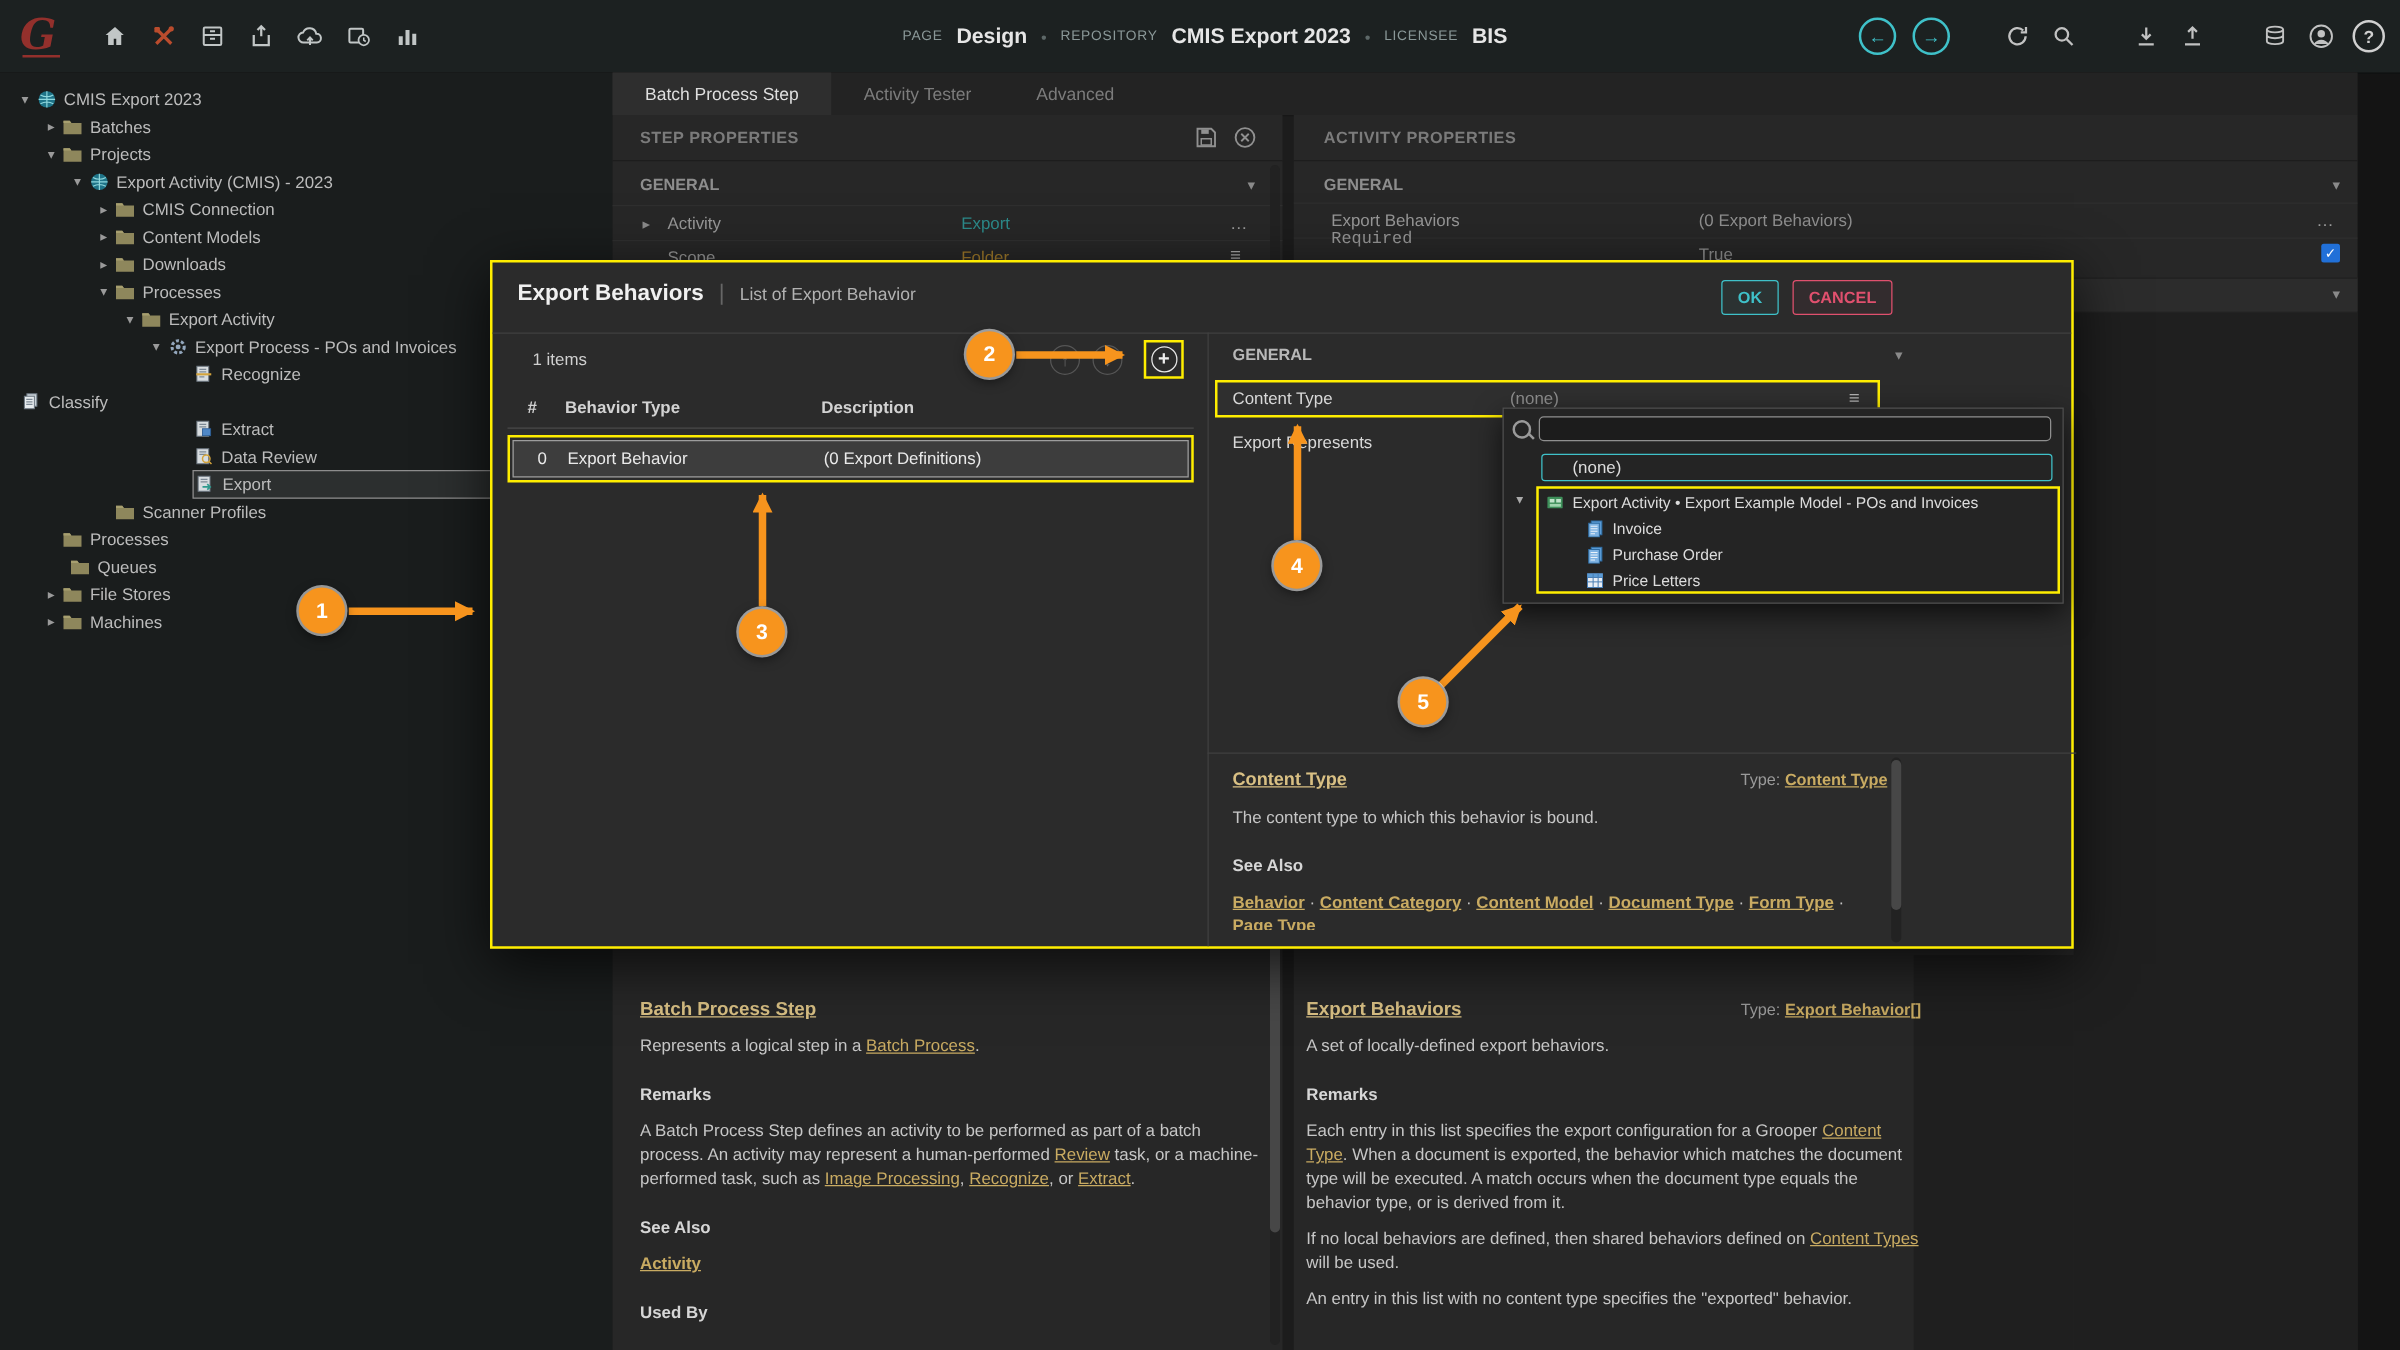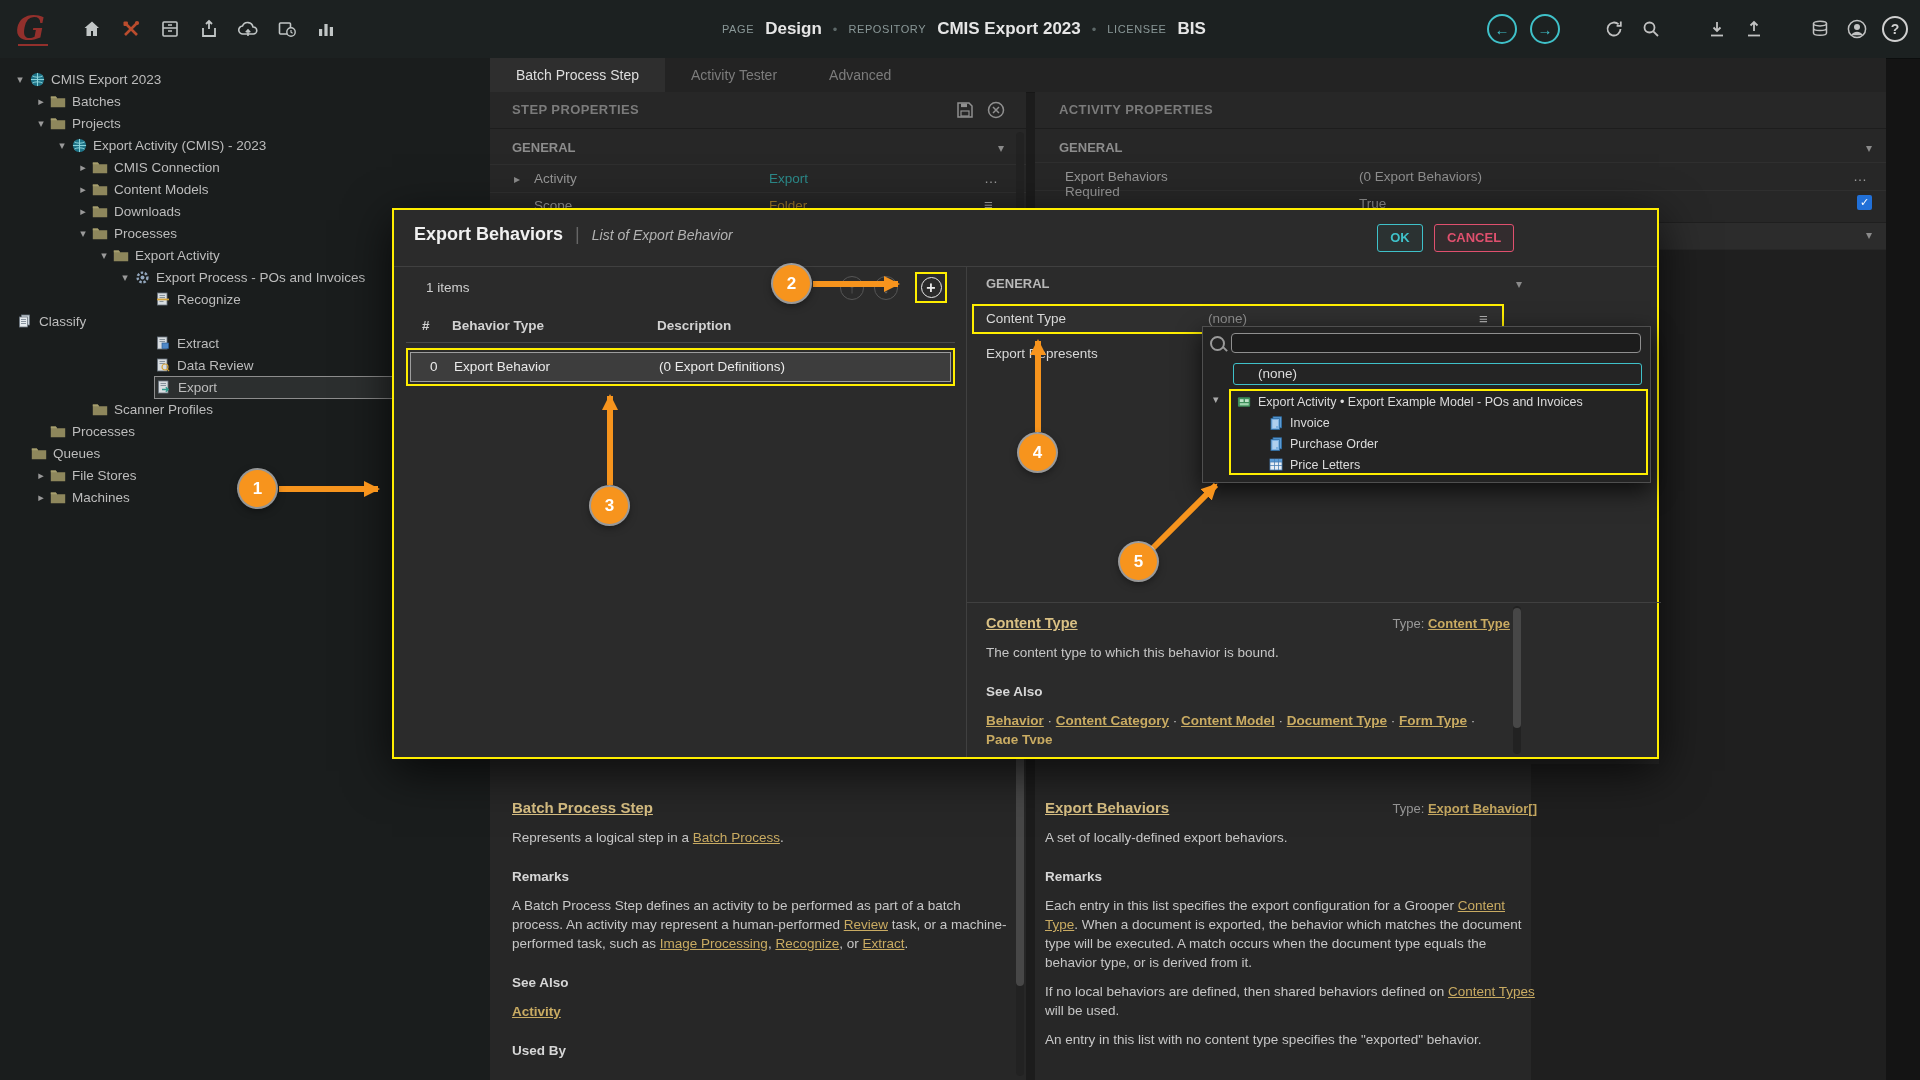--- a/index.html
+++ b/index.html
@@ -63,21 +63,21 @@
   .lnk{color:#c9ab62;text-decoration:underline;}
   .lnk-b{font-weight:bold;}
   .type-lbl{color:#9a9a9a;font-size:13px;}
   .h-head{display:flex;justify-content:space-between;align-items:baseline;}
   
   .modal{position:absolute;left:392px;top:208px;width:1267px;height:551px;background:#2b2b2b;border:2px solid #ffee00;
          box-shadow:0 12px 44px rgba(0,0,0,.72);z-index:10;box-sizing:border-box;}
   .m-header{position:absolute;left:20px;top:14px;display:flex;align-items:center;gap:12px;}
   .m-title{font-size:18px;font-weight:bold;color:#f0f0f0;}
   .m-sep{color:#666;font-size:18px;}
-  .m-sub{font-size:14px;font-style:italic;color:#b2b2b2;}
+  .m-sub{font-size:14px;color:#b2b2b2;}
   .btn{position:absolute;top:14px;height:28px;border-radius:3px;font-size:13px;font-weight:bold;text-align:center;
        line-height:26px;box-sizing:border-box;}
   .btn-ok{left:983px;width:46px;border:1px solid #3fc1c9;color:#3fc1c9;background:rgba(63,193,201,.05);}
   .btn-cancel{left:1040px;width:80px;border:1px solid #e0506e;color:#e0506e;background:rgba(224,80,110,.05);}
   .m-hdiv{position:absolute;left:0;top:56px;width:100%;height:1px;background:#404040;}
   .m-vdiv{position:absolute;left:572px;top:56px;width:1px;height:491px;background:#404040;}
   .m-items{position:absolute;left:32px;top:70px;font-size:13.5px;color:#cfcfcf;}
   .tool-circ{position:absolute;top:66px;width:24px;height:24px;border:1.5px solid #565656;border-radius:50%;
              color:#6a6a6a;font-size:13px;display:flex;align-items:center;justify-content:center;box-sizing:border-box;}
   .plus-box{position:absolute;left:521px;top:62px;width:32px;height:31px;border:2px solid #ffee00;box-sizing:border-box;
@@ -430,21 +430,21 @@
           <span class="tcontent">
             <span class="ticon">
               <svg width="16" height="13" viewBox="0 0 16 13">
                 <path d="M.8 1.6h5l1.3 1.7h8.1v9H.8z" fill="#8e875c"></path>
                 <path d="M.8 1.6h5l1.3 1.7H.8z" fill="#a79f6f"></path>
               </svg>
             </span>
             <span>Processes</span>
           </span>
         </div>
-        <div class="trow" style="padding-left: 14px;">
+        <div class="trow" style="padding-left: 14px; margin-left: 25px;">
           <span class="texp"></span>
           <span class="tcontent">
             <span class="ticon">
               <svg width="16" height="13" viewBox="0 0 16 13">
                 <path d="M.8 1.6h5l1.3 1.7h8.1v9H.8z" fill="#8e875c"></path>
                 <path d="M.8 1.6h5l1.3 1.7H.8z" fill="#a79f6f"></path>
               </svg>
             </span>
             <span>Queues</span>
           </span>
@@ -526,21 +526,21 @@
       <div class="phead">
         <span class="pt" style="left:24px;">ACTIVITY PROPERTIES</span>
       </div>
       <span class="sect" style="left:24px;top:48px;">GENERAL</span>
       <span class="chev" style="left:831px;top:49px;">▾</span>
       <div class="rowline" style="top:70px;"></div>
       <span class="prow-name" style="left:30px;top:77px;">Export Behaviors</span>
       <span class="prow-val" style="left:324px;top:77px;">(0 Export Behaviors)</span>
       <span class="dots" style="left:818px;top:76px;">…</span>
       <div class="rowline" style="top:98px;"></div>
-      <span class="prow-name" style="left:30px;top:92px;">Required</span>
+      <span class="prow-name" style="left:30px;top:92px;font-family:Liberation Mono, monospace;">Required</span>
       <span class="prow-val" style="left:324px;top:104px;">True</span>
       <span class="checkbox" style="left:822px;top:103px;">✓</span>
       <div class="sect-strip" style="top:130px;">
         <span class="chev" style="left:831px;top:5px;">▾</span>
       </div>
       <div class="rp-dark1"></div>
       <div class="rp-dark2"></div>
 
       <div class="help" style="left:10px;top:706px;width:492px;">
         <div class="h-head">

